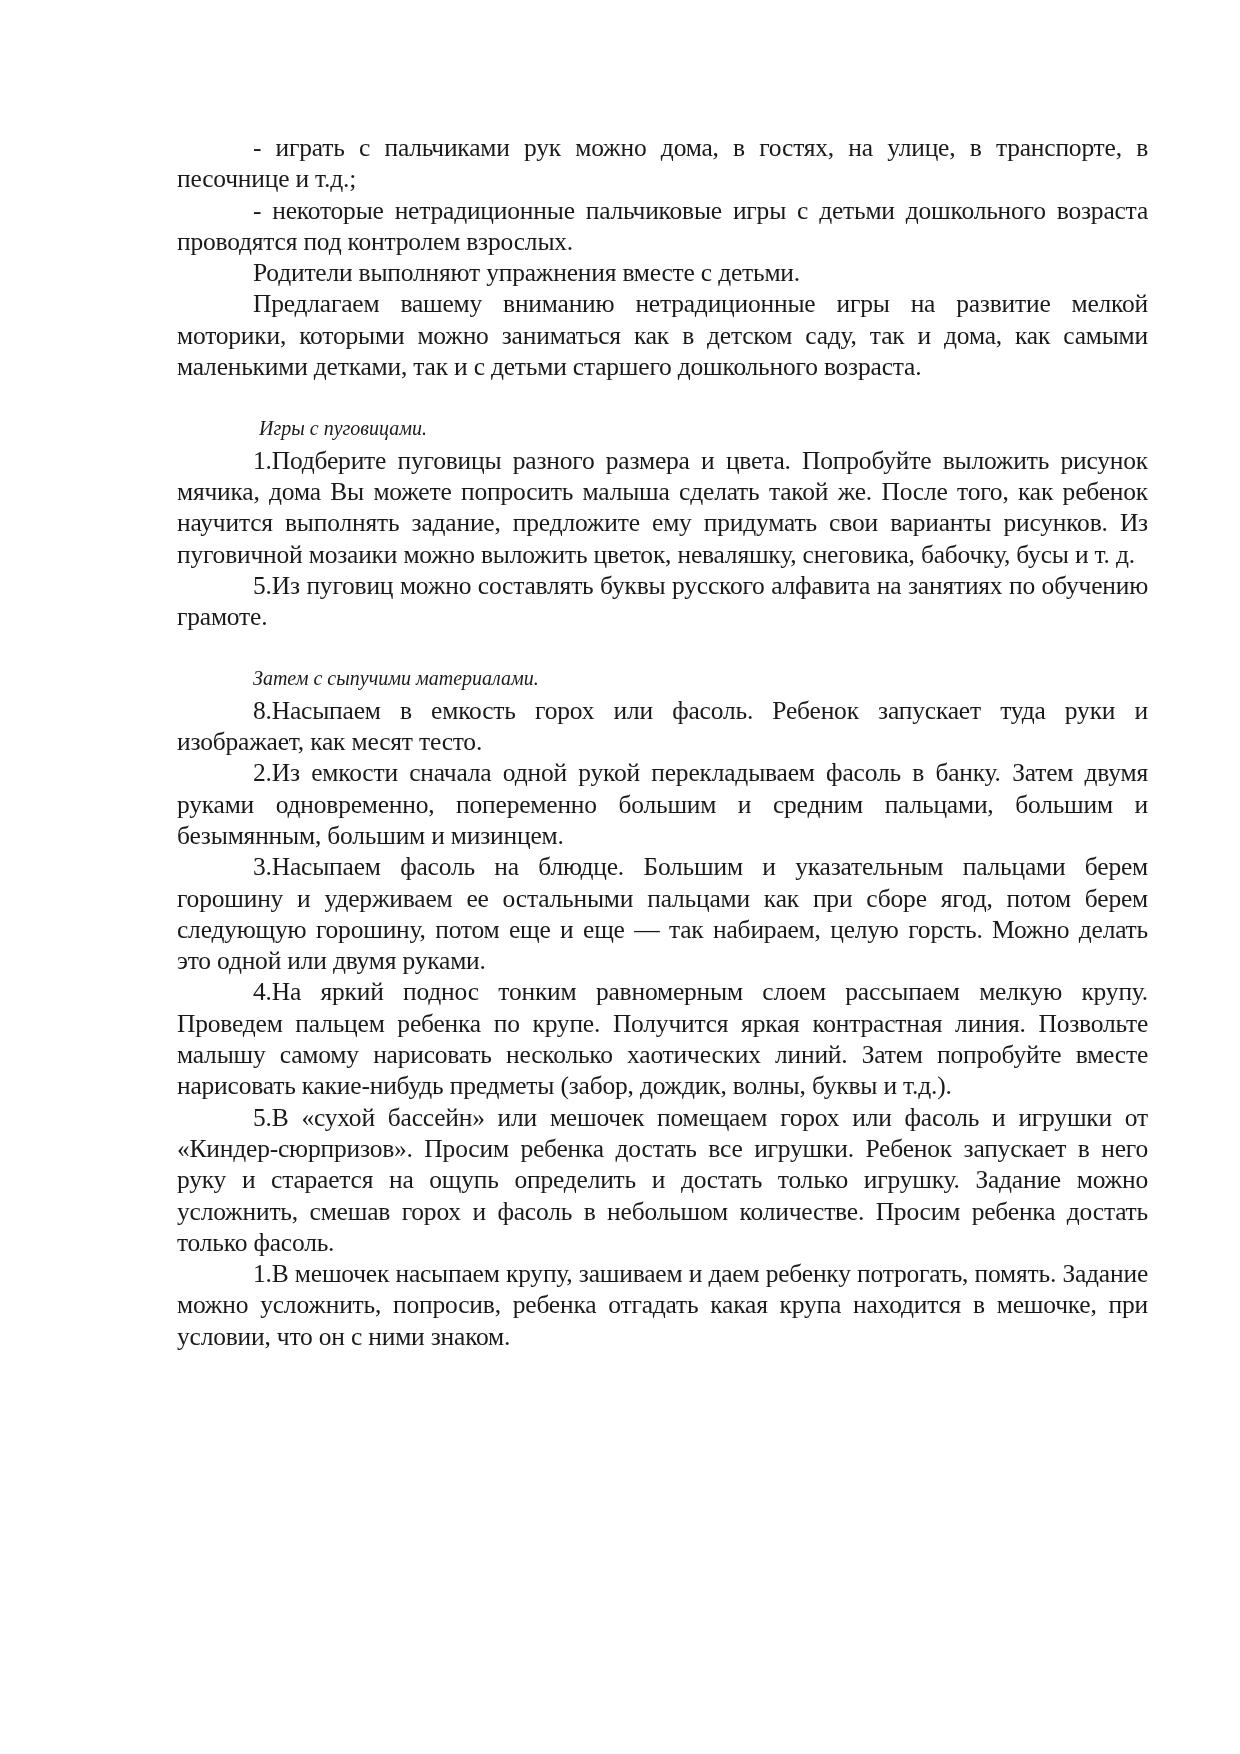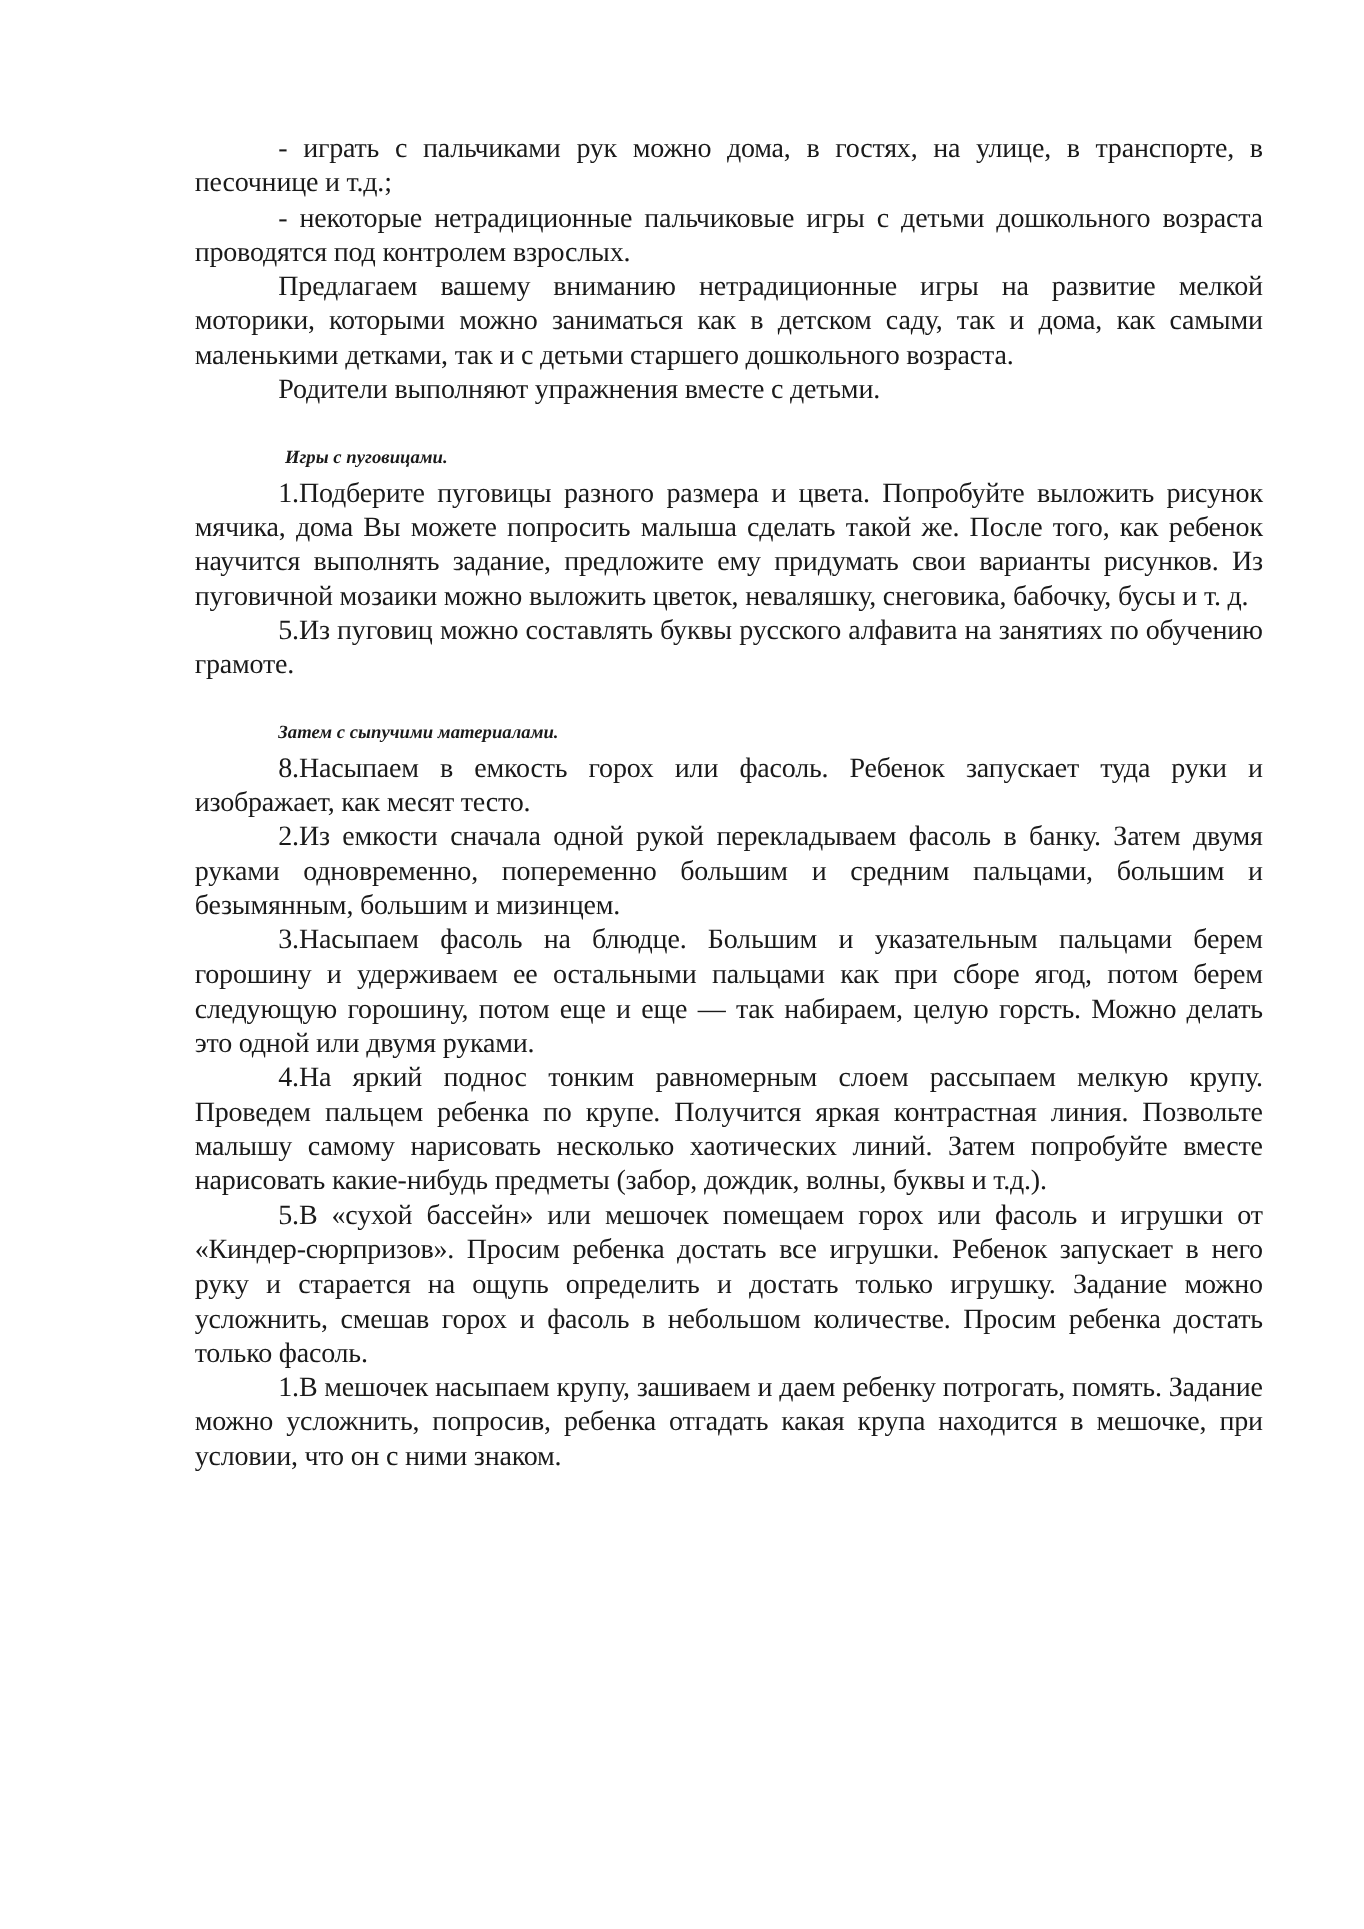--- a/index.html
+++ b/index.html
@@ -11,50 +11,50 @@
       width: 1240px;
       height: 1754px;
       position: relative;
       overflow: hidden;
       font-family: "Liberation Serif", "DejaVu Serif", serif;
       color: #1a1a1a;
     }
     .page {
       position: absolute;
       left: 177px;
-      top: 119px;
+      top: 132px;
       width: 971px;
     }
     .para {
       font-size: 25.5px;
       line-height: 31.3px;
       text-align: justify;
       text-indent: 76px;
       margin: 0;
       letter-spacing: -0.2px;
     }
     .heading {
-      font-size: 17px;
+      font-size: 20px;
       line-height: 31.3px;
       font-style: italic;
-      font-weight: bold;
+      font-weight: normal;
       margin: 0;
       text-indent: 0;
     }
     .h1 { margin-top: 31px; padding-left: 82px; }
     .h2 { margin-top: 31px; padding-left: 76px; }
   </style>
 </head>
 <body>
 
 <div class="page">
   <p class="para">- играть с пальчиками рук можно дома, в гостях, на улице, в транспорте, в песочнице и т.д.;</p>
   <p class="para">- некоторые нетрадиционные пальчиковые игры с детьми дошкольного возраста проводятся под контролем взрослых.</p>
+  <p class="para">Родители выполняют упражнения вместе с детьми.</p>
   <p class="para">Предлагаем вашему вниманию нетрадиционные  игры на развитие мелкой моторики, которыми можно заниматься как в детском саду, так и дома, как самыми маленькими детками, так и с детьми старшего дошкольного возраста.</p>
-  <p class="para">Родители выполняют упражнения вместе с детьми.</p>
 
   <h2 class="heading h1">Игры с пуговицами.</h2>
   <p class="para">1.Подберите пуговицы разного размера и цвета. Попробуйте выложить рисунок мячика, дома Вы можете попросить малыша сделать такой же. После того, как ребенок научится выполнять задание, предложите ему придумать свои варианты рисунков. Из пуговичной мозаики можно выложить цветок, неваляшку, снеговика, бабочку, бусы и т. д.</p>
   <p class="para">5.Из пуговиц можно составлять буквы русского алфавита на занятиях по обучению грамоте.</p>
 
   <h2 class="heading h2">Затем с сыпучими материалами.</h2>
   <p class="para">8.Насыпаем в емкость горох или фасоль. Ребенок запускает туда руки и изображает, как месят тесто.</p>
   <p class="para">2.Из емкости сначала одной рукой перекладываем фасоль в банку.  Затем двумя руками одновременно, попеременно большим и средним пальцами, большим и безымянным, большим и мизинцем.</p>
   <p class="para">3.Насыпаем фасоль на блюдце. Большим и указательным пальцами берем горошину и удерживаем ее остальными пальцами как при сборе ягод, потом берем следующую горошину, потом еще и еще — так набираем,  целую горсть. Можно делать это одной или двумя руками.</p>
   <p class="para">4.На яркий поднос тонким равномерным слоем рассыпаем мелкую крупу. Проведем пальцем ребенка по крупе. Получится яркая контрастная линия. Позвольте малышу самому нарисовать несколько хаотических линий. Затем попробуйте вместе нарисовать какие-нибудь предметы (забор, дождик, волны, буквы и т.д.).</p>

